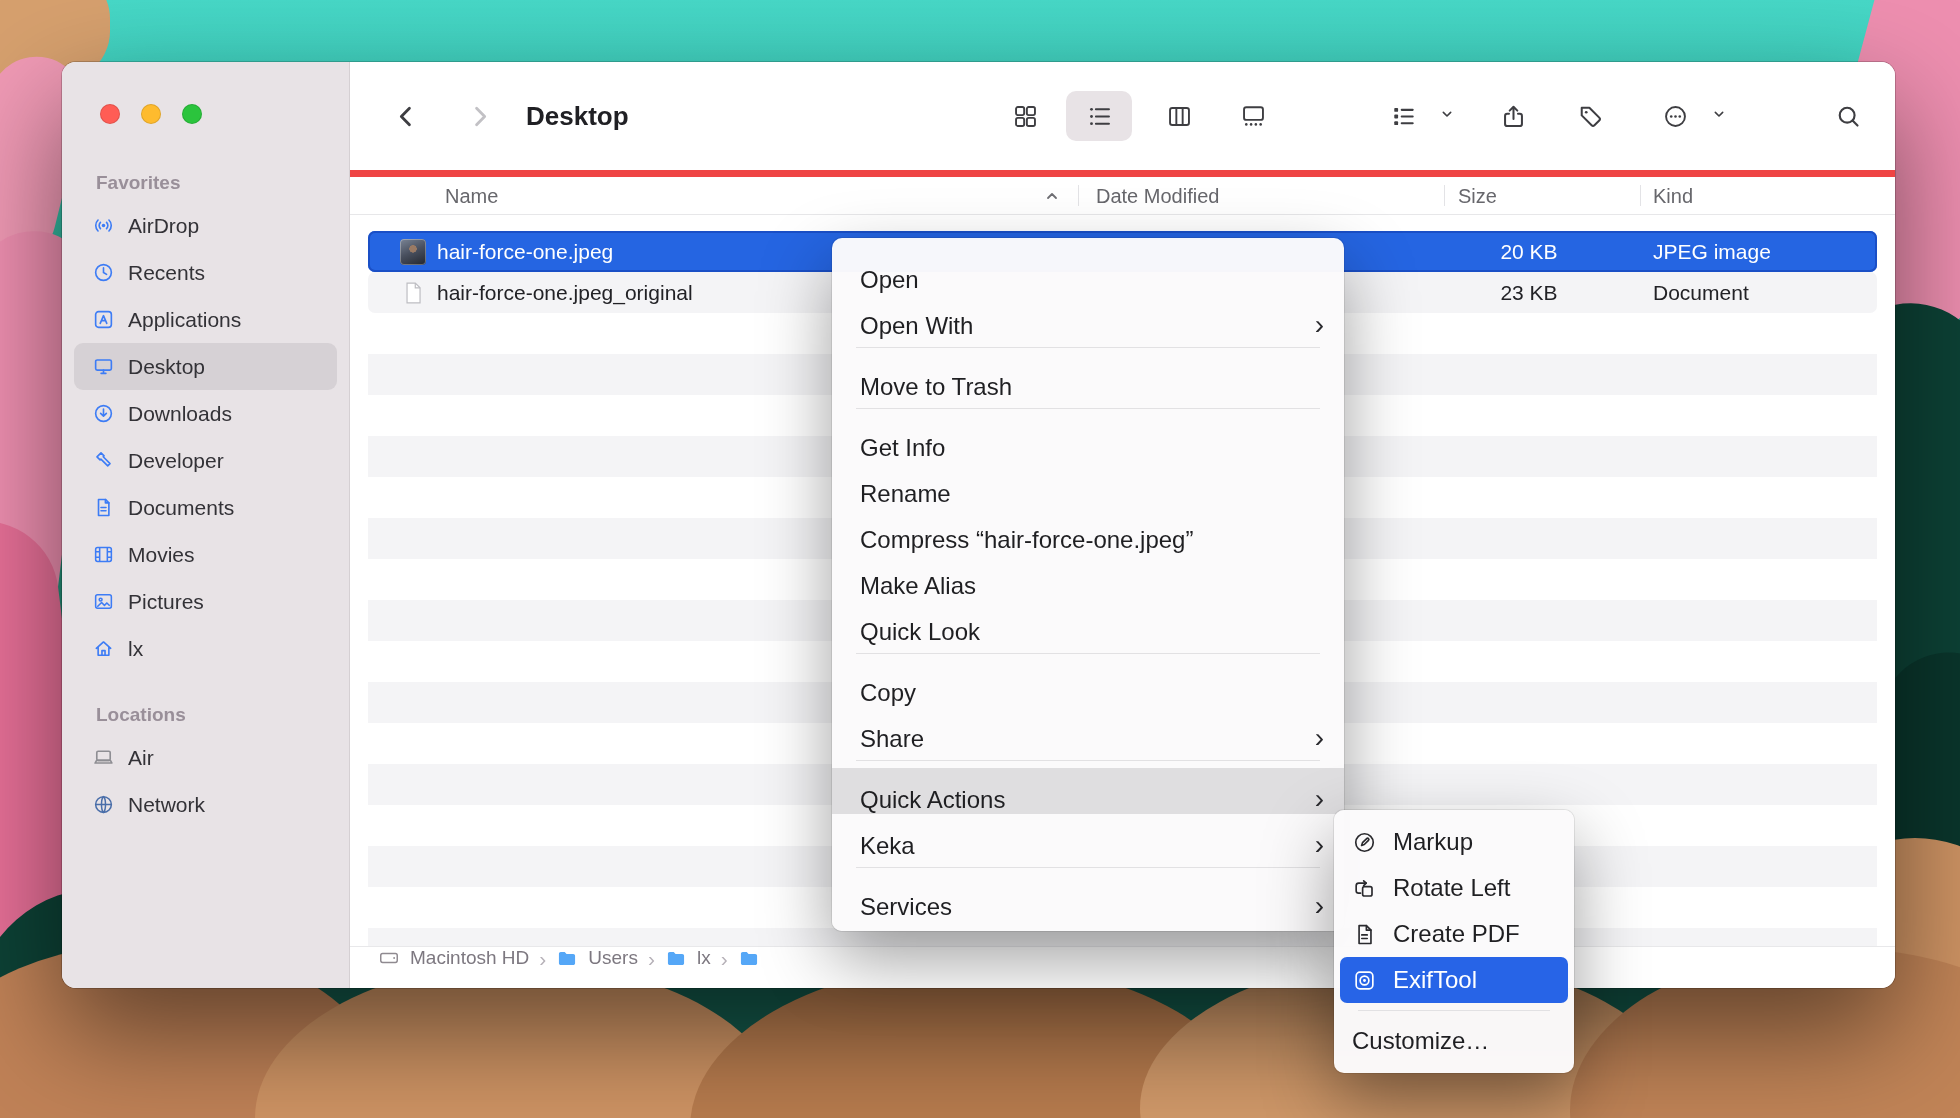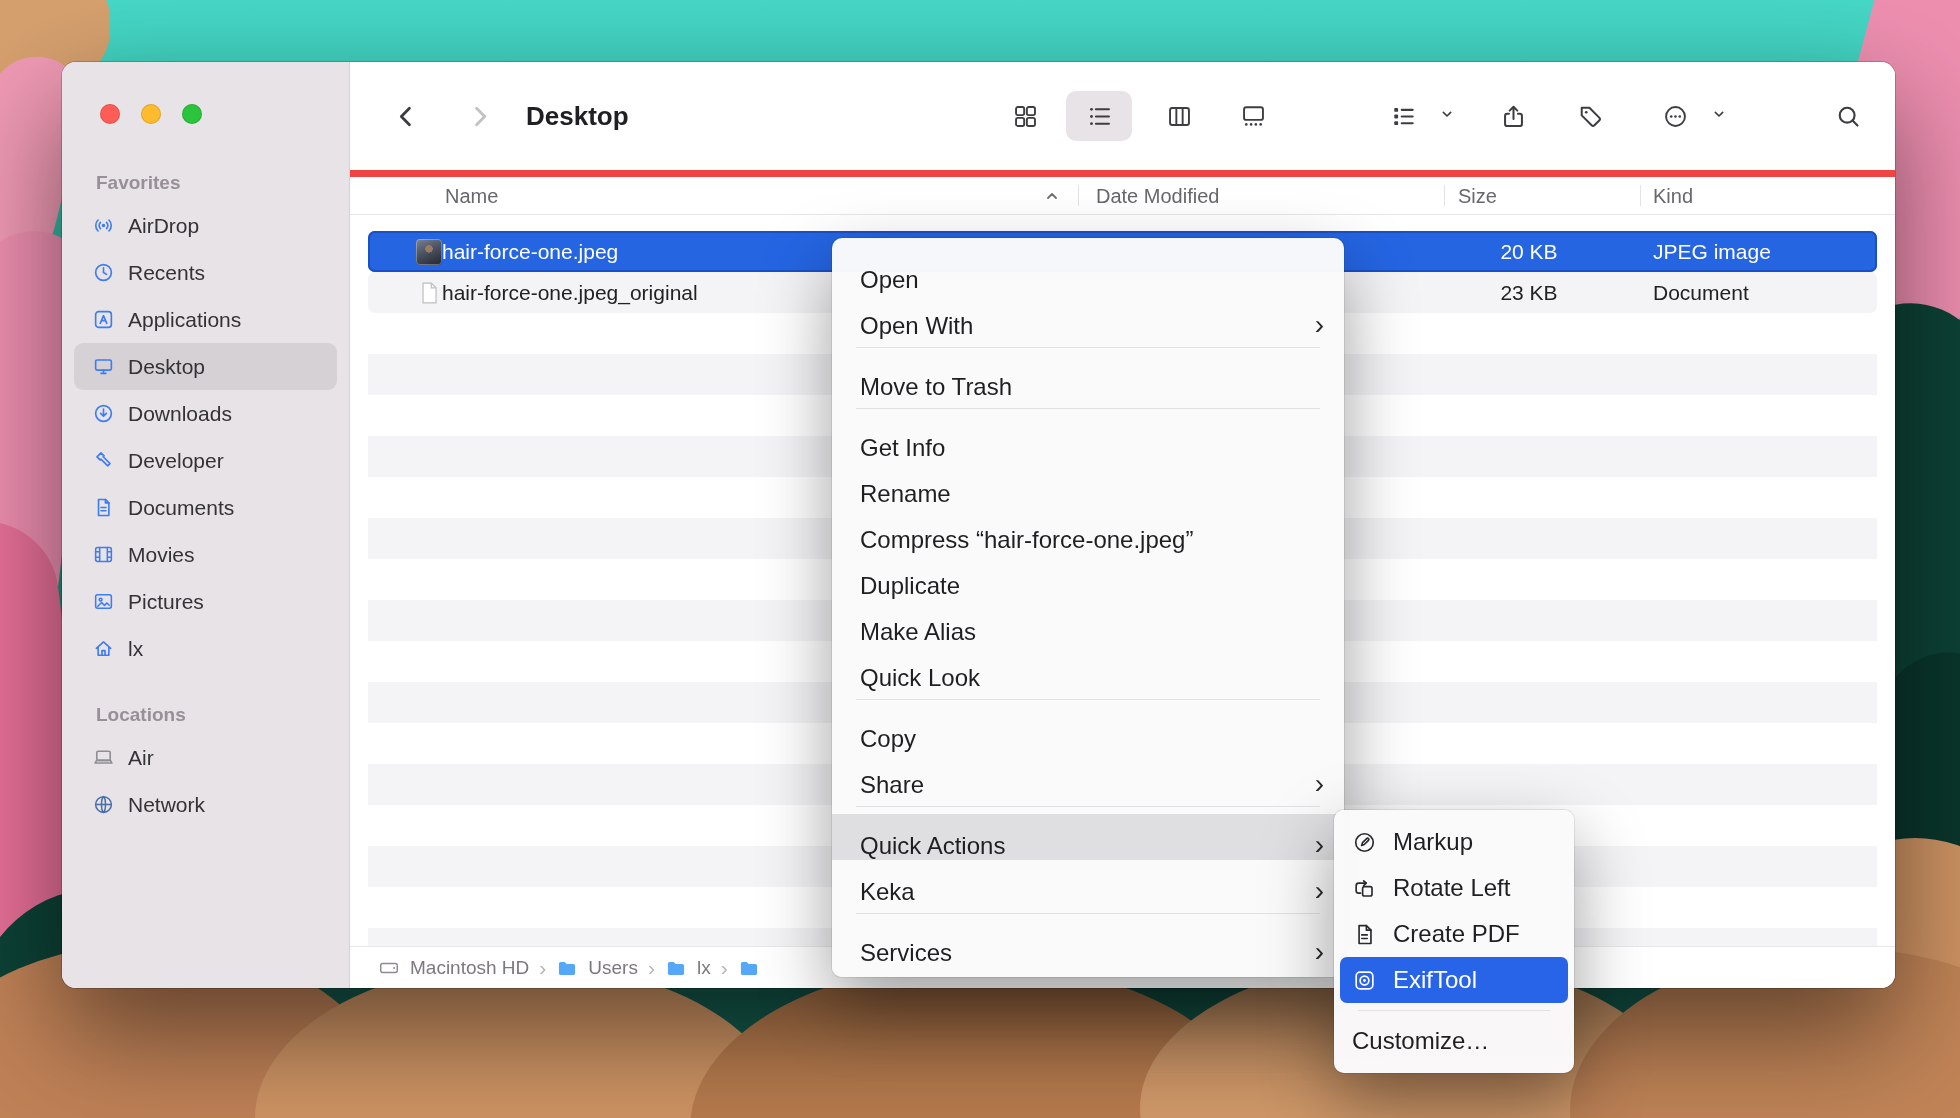--- a/index.html
+++ b/index.html
@@ -42,35 +42,35 @@
   
   .list-header{height:45px;flex:none;position:relative;border-top:7px solid #ef4444;border-bottom:1px solid #e7e7e9;font-size:20px;color:#67676c}
   .h-label{position:absolute;top:50%;transform:translateY(-50%);white-space:nowrap}
   .h-div{position:absolute;top:8px;bottom:8px;width:1px;background:#e3e3e6}
   .h-sort{position:absolute;left:694px;top:50%;transform:translateY(-50%)}
   .h-sort svg{width:16px;height:16px;display:block}
 
   
   .list-body{flex:1;display:flex;flex-direction:column;padding-top:16px;overflow:hidden}
   .frow{height:41px;margin:0 18px;flex:none;border-radius:7px;display:grid;grid-template-columns:710px 366px 196px 1fr;align-items:center;font-size:21px;color:#222226}
-  .c-name{display:flex;align-items:center;padding-left:48px;min-width:0;white-space:nowrap;overflow:hidden;font-weight:400}
+  .c-name{display:flex;align-items:center;gap:11px;padding-left:32px;min-width:0;white-space:nowrap;overflow:hidden;font-weight:400}
   .c-date{padding-left:18px}
   .c-size{text-align:center;padding-right:26px}
   .c-kind{padding-left:13px}
   .frow.selected{background:#2565e2;box-shadow:inset 0 0 0 2px #1a4fc6;color:#fff}
   .frow.striped{background:#f4f4f6}
   .thumb{width:26px;height:26px;flex:none;border-radius:4px;background:
     radial-gradient(circle at 50% 38%, #9a7a64 0 17%, rgba(0,0,0,0) 19%),
     linear-gradient(155deg,#7b8596 0%,#49505f 48%,#22262e 100%);
     box-shadow:inset 0 0 0 1px rgba(255,255,255,.3)}
   .docic{width:26px;height:26px;flex:none}
   .stripes{flex:1;margin:0 18px;background:repeating-linear-gradient(to bottom,#ffffff 0 41px,#f4f4f6 41px 82px)}
 
   
-  .pathbar{height:42px;flex:none;border-top:1px solid #e8e8ea;display:flex;align-items:center;gap:10px;padding-left:28px;font-size:19px;color:#7d7880;white-space:nowrap;overflow:hidden}
+  .pathbar{height:42px;flex:none;border-top:1px solid #e8e8ea;display:flex;gap:10px;padding-left:28px;font-size:19px;color:#7d7880;white-space:nowrap;overflow:hidden}
   .pb-ic{width:22px;height:22px;flex:none}
   .pb-sep{color:#b6b1b8;font-size:21px}
 
   
   .menu{position:absolute;z-index:30;background:rgba(251,250,251,.98);border-radius:10px;
     box-shadow:0 28px 70px rgba(0,0,0,.38),0 0 0 1px rgba(0,0,0,.08);padding:10px 0}
   .ctx{left:832px;top:238px;width:512px}
   .mi{height:46px;display:flex;align-items:flex-end;padding:0 20px 0 28px;font-size:24px;color:#1f1f22}
   .mi .lbl{flex:1;white-space:nowrap}
   .chev{font-size:28px;color:#2a2a2e;line-height:1;transform:translateY(-1px)}
@@ -388,23 +388,20 @@
   <div class="mi">
       <span class="lbl">Get Info</span>
     </div>
   <div class="mi">
       <span class="lbl">Rename</span>
     </div>
   <div class="mi">
       <span class="lbl">Compress “hair-force-one.jpeg”</span>
     </div>
   <div class="mi">
-      <span class="lbl">Duplicate</span>
-    </div>
-  <div class="mi">
       <span class="lbl">Make Alias</span>
     </div>
   <div class="mi">
       <span class="lbl">Quick Look</span>
     </div>
   <div class="mdiv"></div>
   <div class="mi">
       <span class="lbl">Copy</span>
     </div>
   <div class="mi">

